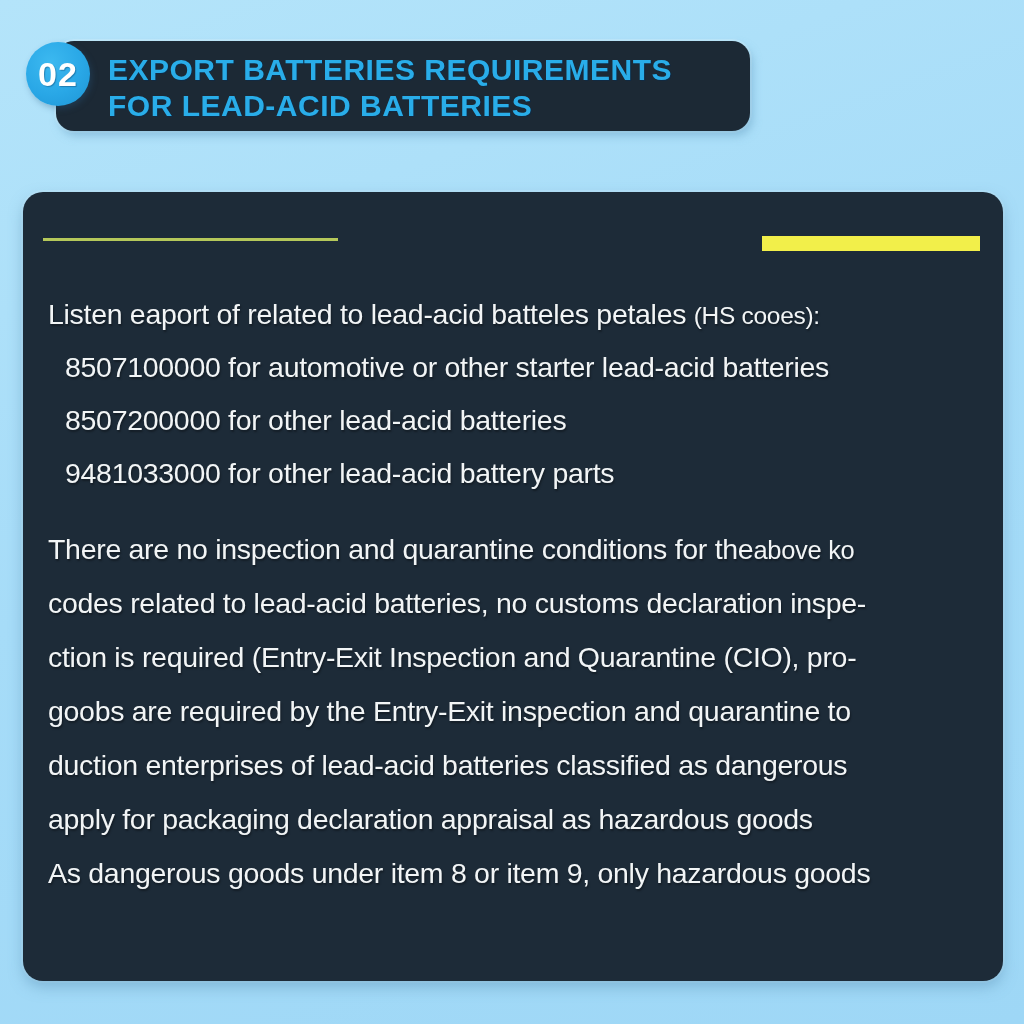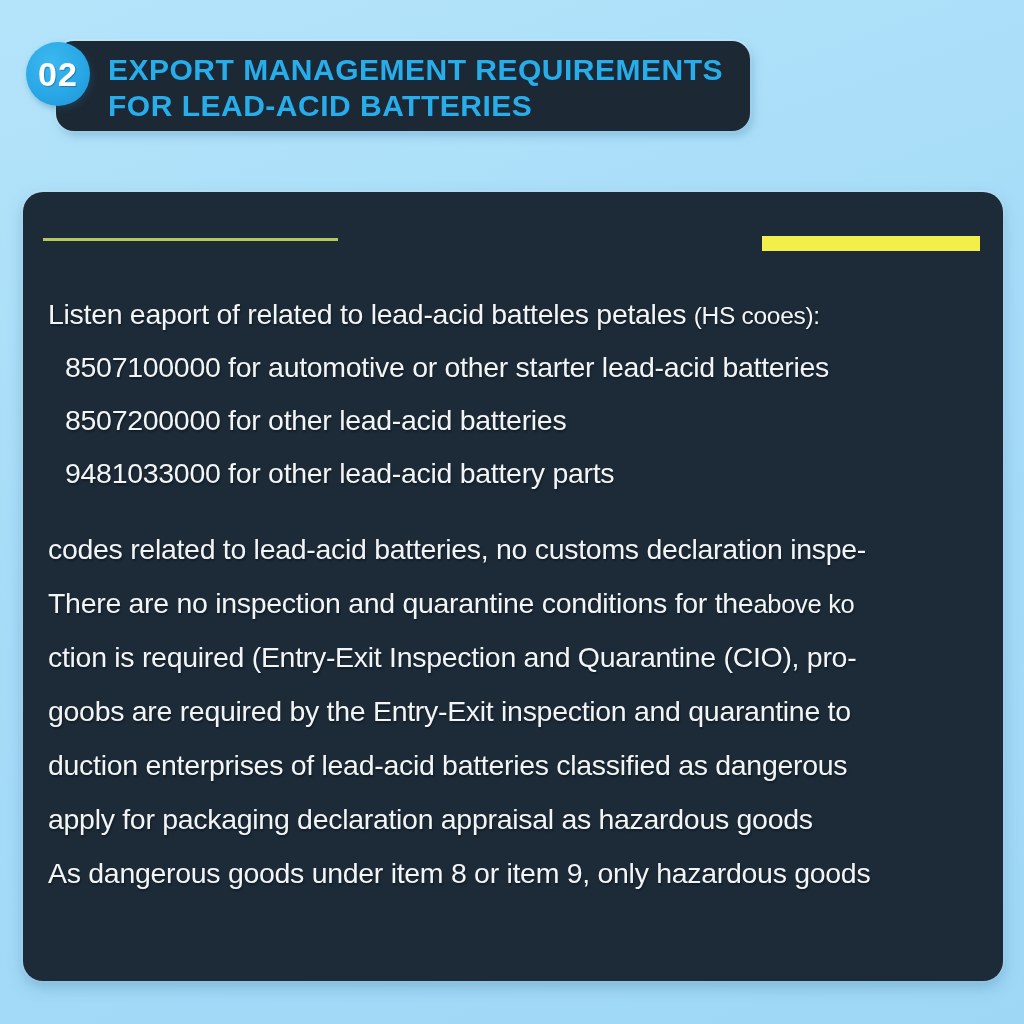--- a/index.html
+++ b/index.html
@@ -104,21 +104,21 @@
     white-space: nowrap;
   }
   .para-small { font-size: 25.5px; }
 </style>
 </head>
 <body>
 
 <div class="canvas">
 
   <div class="header-bar">
-    <div class="header-title">EXPORT MANAGEMENT REQUIREMENTS</div>
+    <div class="header-title">EXPORT BATTERIES REQUIREMENTS</div>
     <div class="header-title">FOR LEAD-ACID BATTERIES</div>
   </div>
   <div class="number-badge">
     <span>02</span>
   </div>
 
   <div class="content-card">
     <div class="accent-thin"></div>
     <div class="accent-thick"></div>
 
@@ -128,24 +128,24 @@
         <span>Listen eaport of related to lead-acid batteles petales </span><span class="intro-suffix">(HS cooes):</span>
       </div>
 
       <div class="hs-list">
         <div class="hs-line">8507100000 for automotive or other starter lead-acid batteries</div>
         <div class="hs-line">8507200000 for other lead-acid batteries</div>
         <div class="hs-line">9481033000 for other lead-acid battery parts</div>
       </div>
 
       <div class="para">
-        <div class="para-line">codes related to lead-acid batteries, no customs declaration inspe-</div>
         <div class="para-line">
           <span>There are no inspection and quarantine conditions for the</span><span class="para-small">above ko</span>
         </div>
+        <div class="para-line">codes related to lead-acid batteries, no customs declaration inspe-</div>
         <div class="para-line">ction is required (Entry-Exit Inspection and Quarantine (CIO), pro-</div>
         <div class="para-line">goobs are required by the Entry-Exit inspection and quarantine to</div>
         <div class="para-line">duction enterprises of lead-acid batteries classified as dangerous</div>
         <div class="para-line">apply for packaging declaration appraisal as hazardous goods</div>
         <div class="para-line">As dangerous goods under item 8 or item 9, only hazardous goods</div>
       </div>
 
     </div>
   </div>
 

